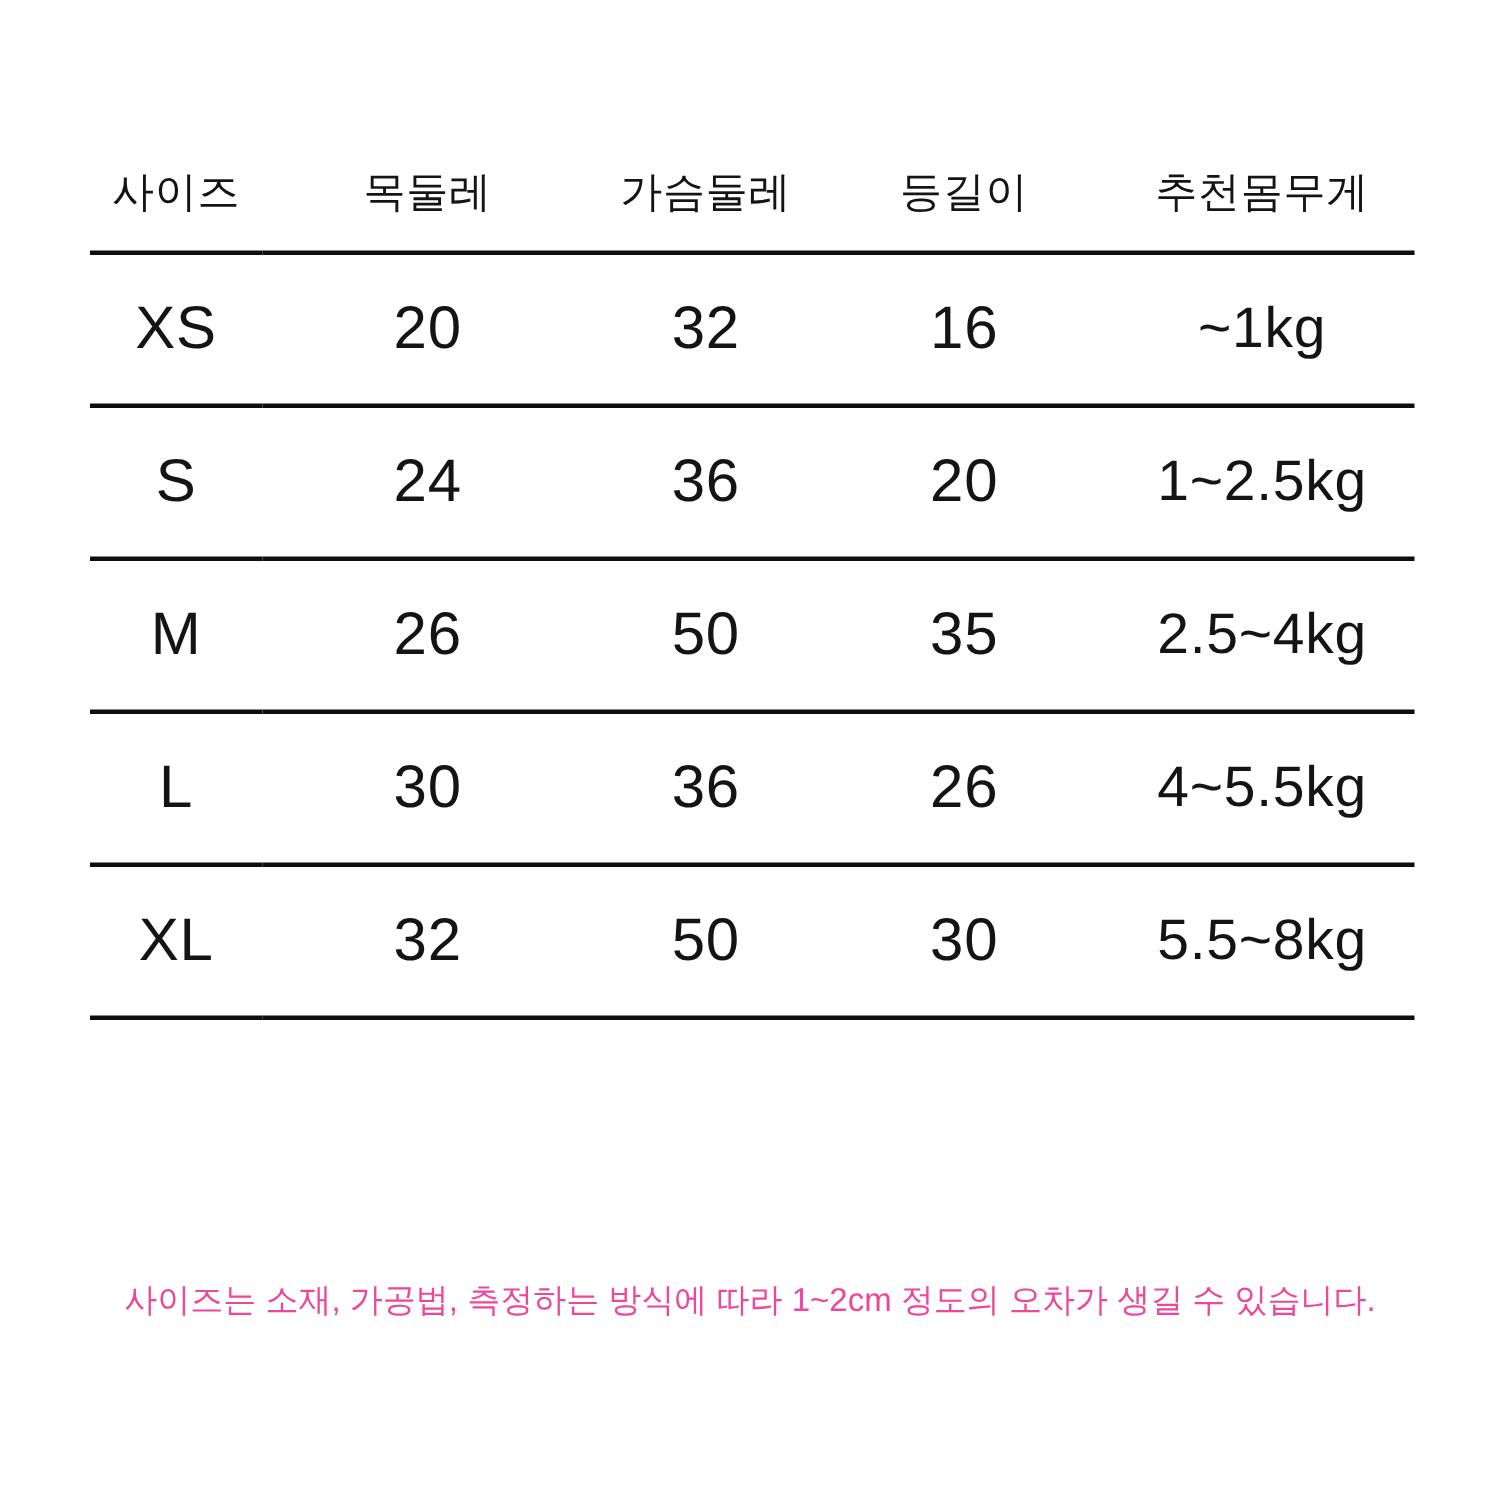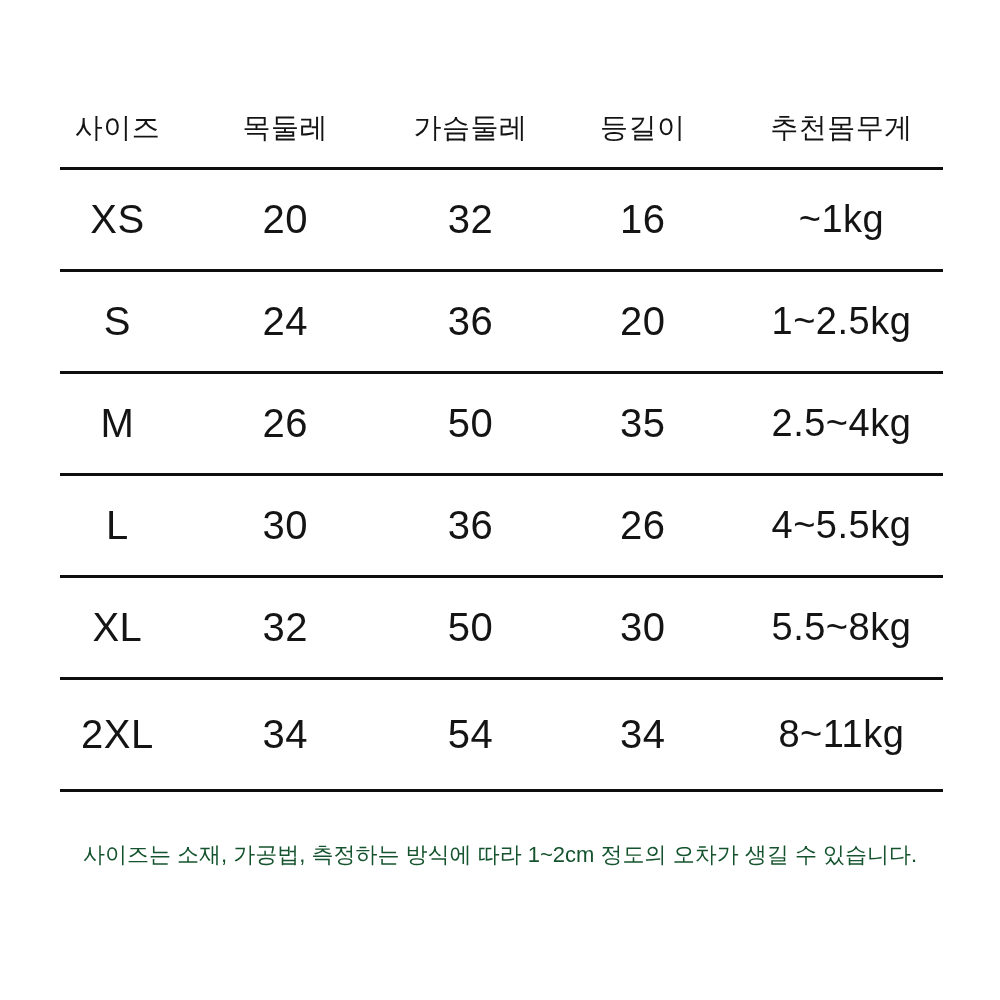--- a/index.html
+++ b/index.html
@@ -64,22 +64,23 @@
     left: 0;
     top: 841px;
     width: 1000px;
     text-align: center;
   }
   .footnote .fn-line {
     font-size: 22px;
     font-weight: 400;
     line-height: 28px;
     margin-bottom: 19px;
-    color: #14532d;
+    color: #ec4899;
     letter-spacing: 0px;
+    margin-top: 12px;
   }
 </style>
 </head>
 <body>
 
 <div class="canvas">
 
   <table class="size-table">
     <colgroup>
       <col style="width:13%">
@@ -130,27 +131,20 @@
       </tr>
 
       <tr class="data-row">
         <td>XL</td>
         <td>32</td>
         <td>50</td>
         <td>30</td>
         <td class="weight-cell">5.5~8kg</td>
       </tr>
 
-      <tr class="data-row last">
-        <td>2XL</td>
-        <td>34</td>
-        <td>54</td>
-        <td>34</td>
-        <td class="weight-cell">8~11kg</td>
-      </tr>
     </tbody>
   </table>
 
   <div class="footnote">
     <div class="fn-line">사이즈는 소재, 가공법, 측정하는 방식에 따라 1~2cm 정도의 오차가 생길 수 있습니다.</div>
   </div>
 
 </div>
 
 </body></html>

